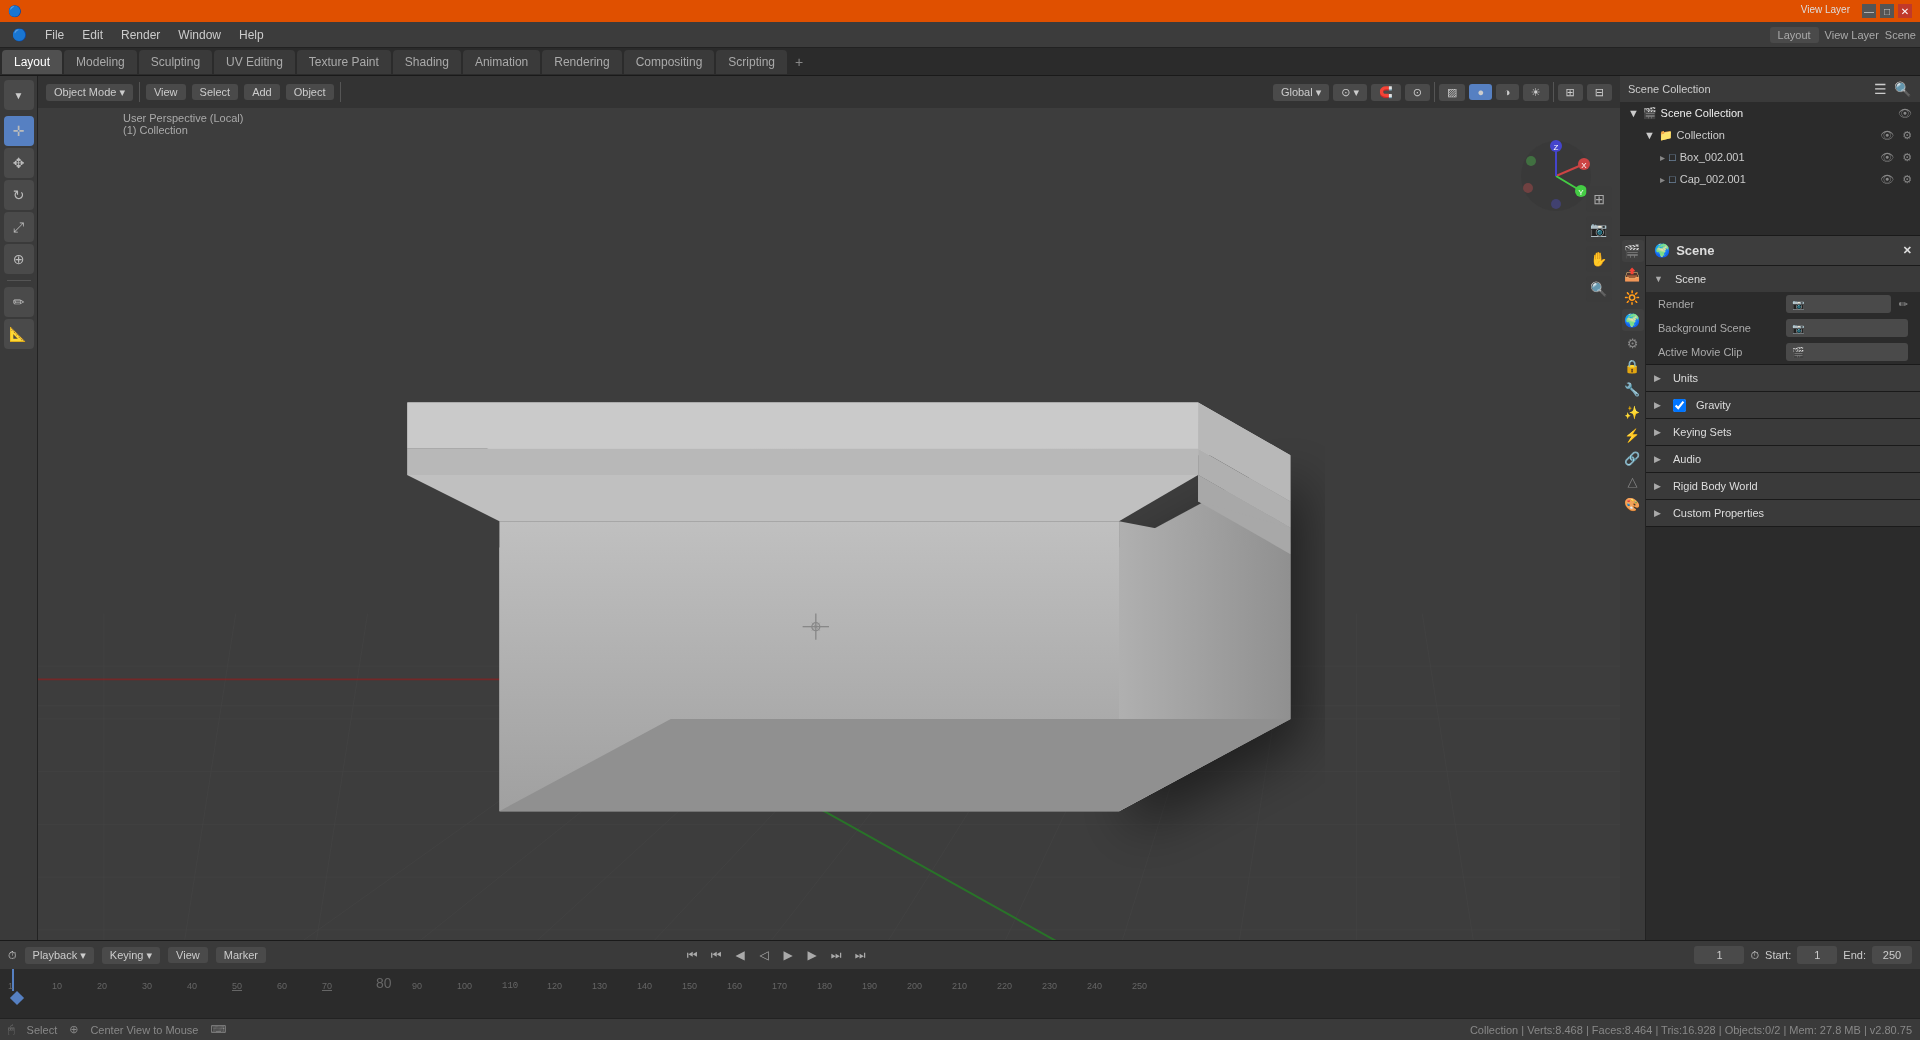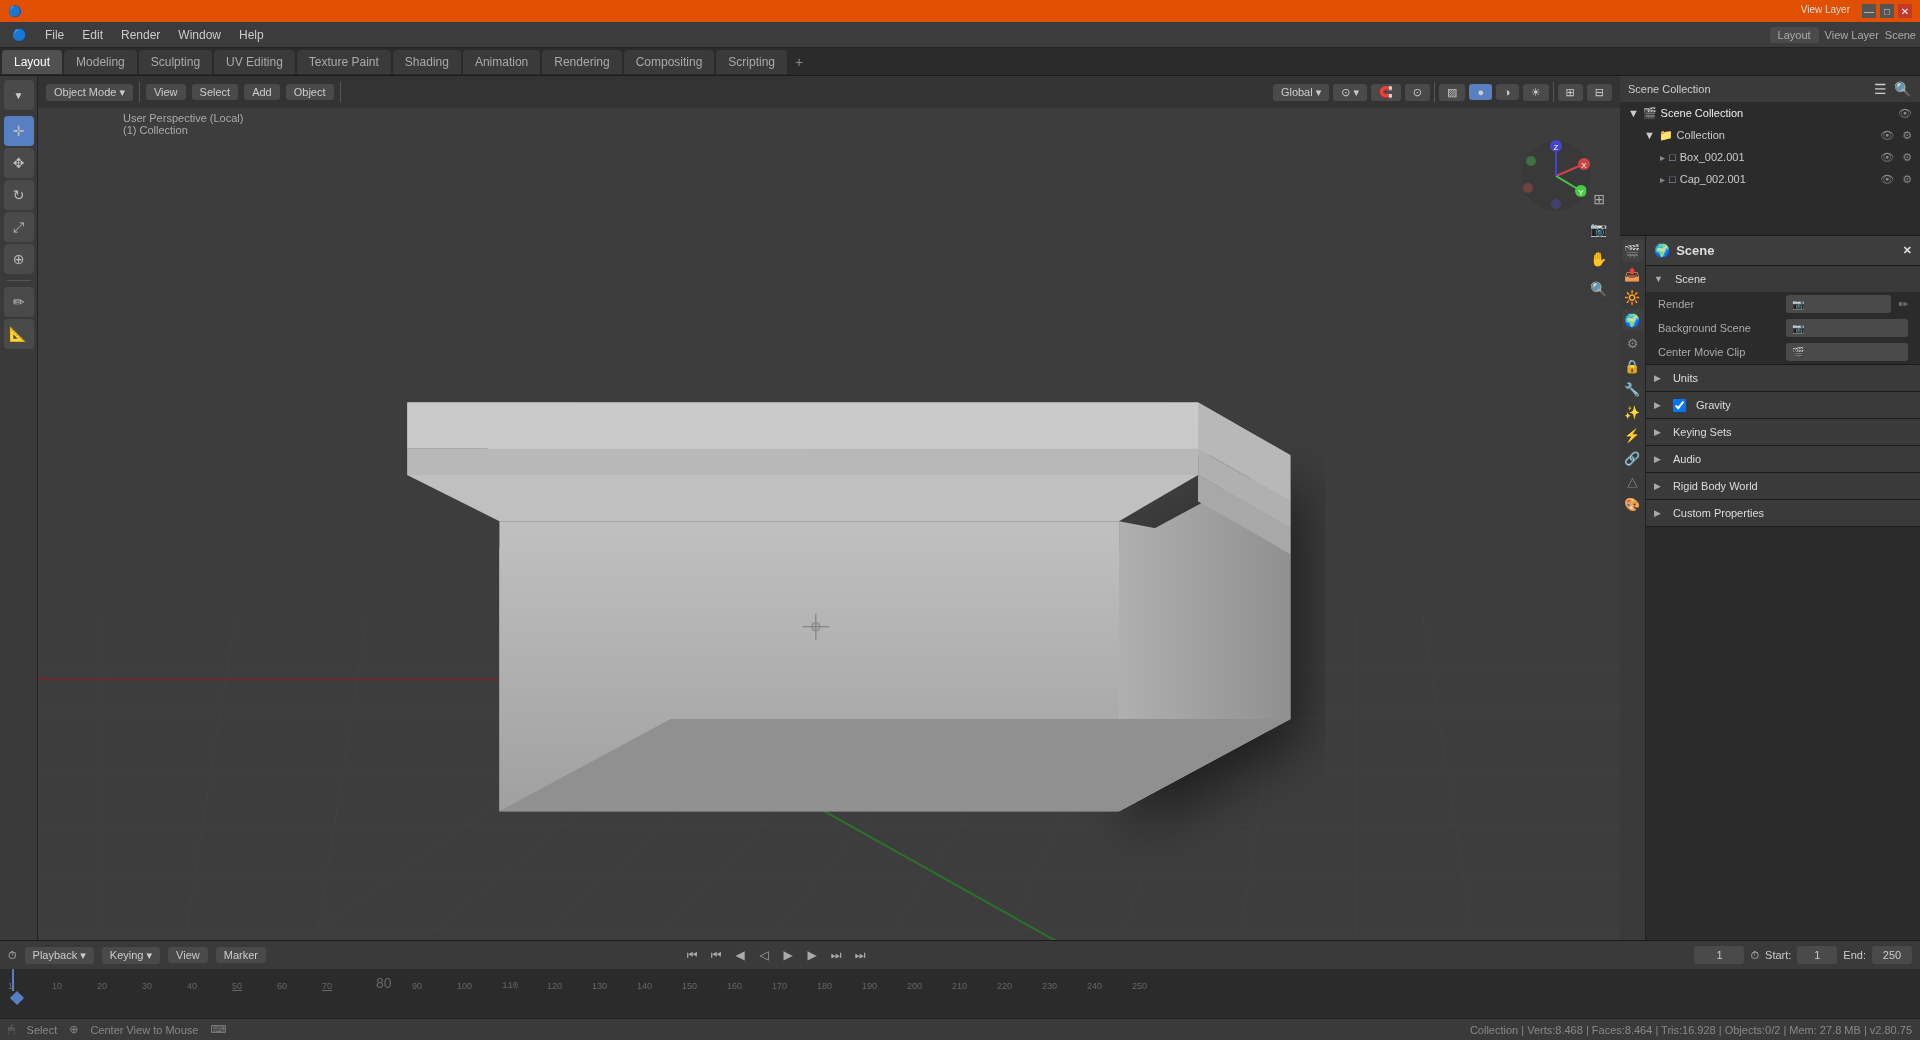--- a/index.html
+++ b/index.html
@@ -668,21 +668,21 @@
           </div>
 
           <div class="prop-row">
             <span class="prop-label">Background Scene</span>
             <div class="prop-value">
               <span style="font-size:10px;">📷</span>
             </div>
           </div>
 
           <div class="prop-row">
-            <span class="prop-label">Center Movie Clip</span>
+            <span class="prop-label">Active Movie Clip</span>
             <div class="prop-value">
               <span style="font-size:10px;">🎬</span>
             </div>
           </div>
         </div>
 
         <div class="prop-section">
           <div class="prop-section-header">
             <span class="collapse-arrow">▶</span>
             <span>Units</span>

